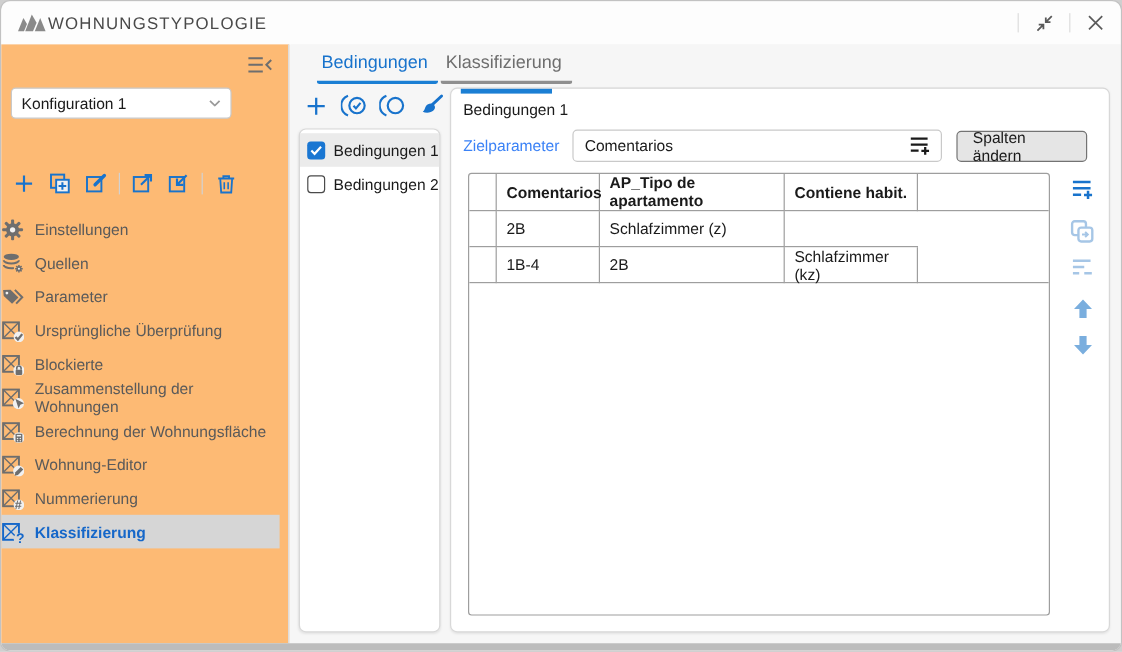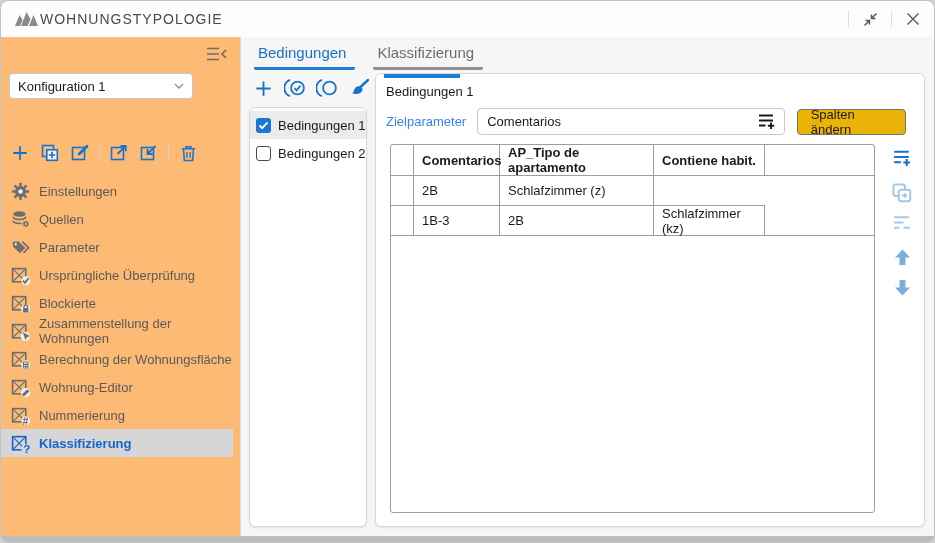--- a/index.html
+++ b/index.html
@@ -28,28 +28,28 @@
     border:1px solid #c9c9c9; border-radius:4px; display:flex; align-items:center; padding:0 8px;
     font-size:13px; color:#1a1a1a;
   }
   .config-combo .chev { margin-left:auto; }
   .side-toolbar { position:absolute; top:105px; left:8px; display:flex; align-items:center; }
   .side-toolbar .itbtn { width:22px; height:22px; display:flex; align-items:center; justify-content:center; }
   .side-toolbar .gap { width:8px; }
   .side-toolbar .vsep { width:1px; height:18px; background:#d2d2d2; margin:0 8px; }
   .menu { position:absolute; top:140px; left:0; right:7px; }
   .menu-item {
-    height:28px; display:flex; align-items:center; padding-left:10px;
+    height:28px; display:flex; align-items:center; 
     font-size:13px; color:#5a5a5a; cursor:default;
   }
   .menu-item .mi-icon { width:19px; height:19px; margin-right:9px; flex:0 0 auto; }
   .menu-item.selected { background:#d6d6d6; color:#1567c9; font-weight:700; }
   
   .main { position:absolute; left:241px; top:36px; right:0; bottom:6px; background:#f6f6f6; }
-  .tabs { position:absolute; left:12px; top:5px; display:flex;gap:16px; }
+  .tabs { position:absolute; left:22px; top:5px; display:flex; }
   .tab { font-size:15px; padding:2px 9px 6px 4px; border-bottom:3px solid transparent; margin-right:2px; border-radius:0 0 2px 2px; }
   .tab.active { color:#1873cc; border-bottom-color:#1b7fd4; }
   .tab.inactive { color:#6e6e6e; border-bottom-color:#8f8f8f; }
   .list-toolbar { position:absolute; left:10px; top:40px; display:flex; align-items:center; }
   .list-toolbar .itbtn { width:22px; height:22px; display:flex; align-items:center; justify-content:center; margin-right:10px; }
   .list-card {
     position:absolute; left:7px; top:70px; width:118px; bottom:9px; background:#fff;
     border:1px solid #d8d8d8; border-radius:6px; box-shadow:0 1px 2px rgba(0,0,0,.08); padding-top:3px;
   }
   .list-row { height:28px; display:flex; align-items:center; padding-left:6px; font-size:13px; color:#1a1a1a; }
@@ -64,21 +64,21 @@
   .detail-tab-indicator { position:absolute; left:8px; top:0; width:76px; height:4px; background:#1b7fd4; }
   .detail-tab-label { position:absolute; left:10px; top:10px; font-size:13px; color:#1a1a1a; }
   .param-row { position:absolute; left:10px; top:34px; right:18px; height:27px; display:flex; align-items:center; }
   .param-label { font-size:13px; color:#3b82f6; }
   .param-combo {
     margin-left:11px; width:332px; height:27px; background:#fff; border:1px solid #c9c9c9; border-radius:4px;
     display:flex; align-items:center; padding:0 7px 0 9px; font-size:13px; color:#1a1a1a;
   }
   .param-combo .icn { margin-left:auto; }
   .columns-btn {
-    margin-left:12px; height:26px; padding:0 13px; background:#eab308; border:1px solid #737373; border-radius:4px;
+    margin-left:12px; height:26px; padding:0 13px; background:#e5e5e5; border:1px solid #737373; border-radius:4px;
     font-size:13px; color:#1a1a1a; display:flex; align-items:center;
   }
   .grid-table {
     position:absolute; left:14px; top:70px; width:485px; bottom:13px;
     border:1px solid #9e9e9e; border-radius:3px; background:#fff; overflow:hidden;
   }
   .grid-row { display:grid; grid-template-columns:23px 86px 154px 111px 1fr; }
   .grid-row > div { border-right:1px solid #9e9e9e; border-bottom:1px solid #9e9e9e; padding:0 8px; display:flex; align-items:center; font-size:13px; color:#1a1a1a; }
   .grid-row > div:last-child { border-right:none; }
   .grid-row.head > div { height:31px; font-weight:700; }
@@ -414,21 +414,21 @@
           <div></div>
         </div>
         <div class="grid-row body">
           <div></div>
           <div>2B</div>
           <div>Schlafzimmer (z)</div>
           <div></div>
         </div>
         <div class="grid-row body">
           <div></div>
-          <div>1B-3</div>
+          <div>1B-4</div>
           <div>2B</div>
           <div>Schlafzimmer (kz)</div>
           <div></div>
         </div>
       </div>
 
       <div class="vtoolbar">
         <div class="itbtn">
           <svg width="21" height="20" viewBox="0 0 20 19" stroke="#1873cc" stroke-width="2" fill="none">
             <path d="M2,3.5 H16 M2,8.5 H16 M2,13.5 H8.5"></path>

